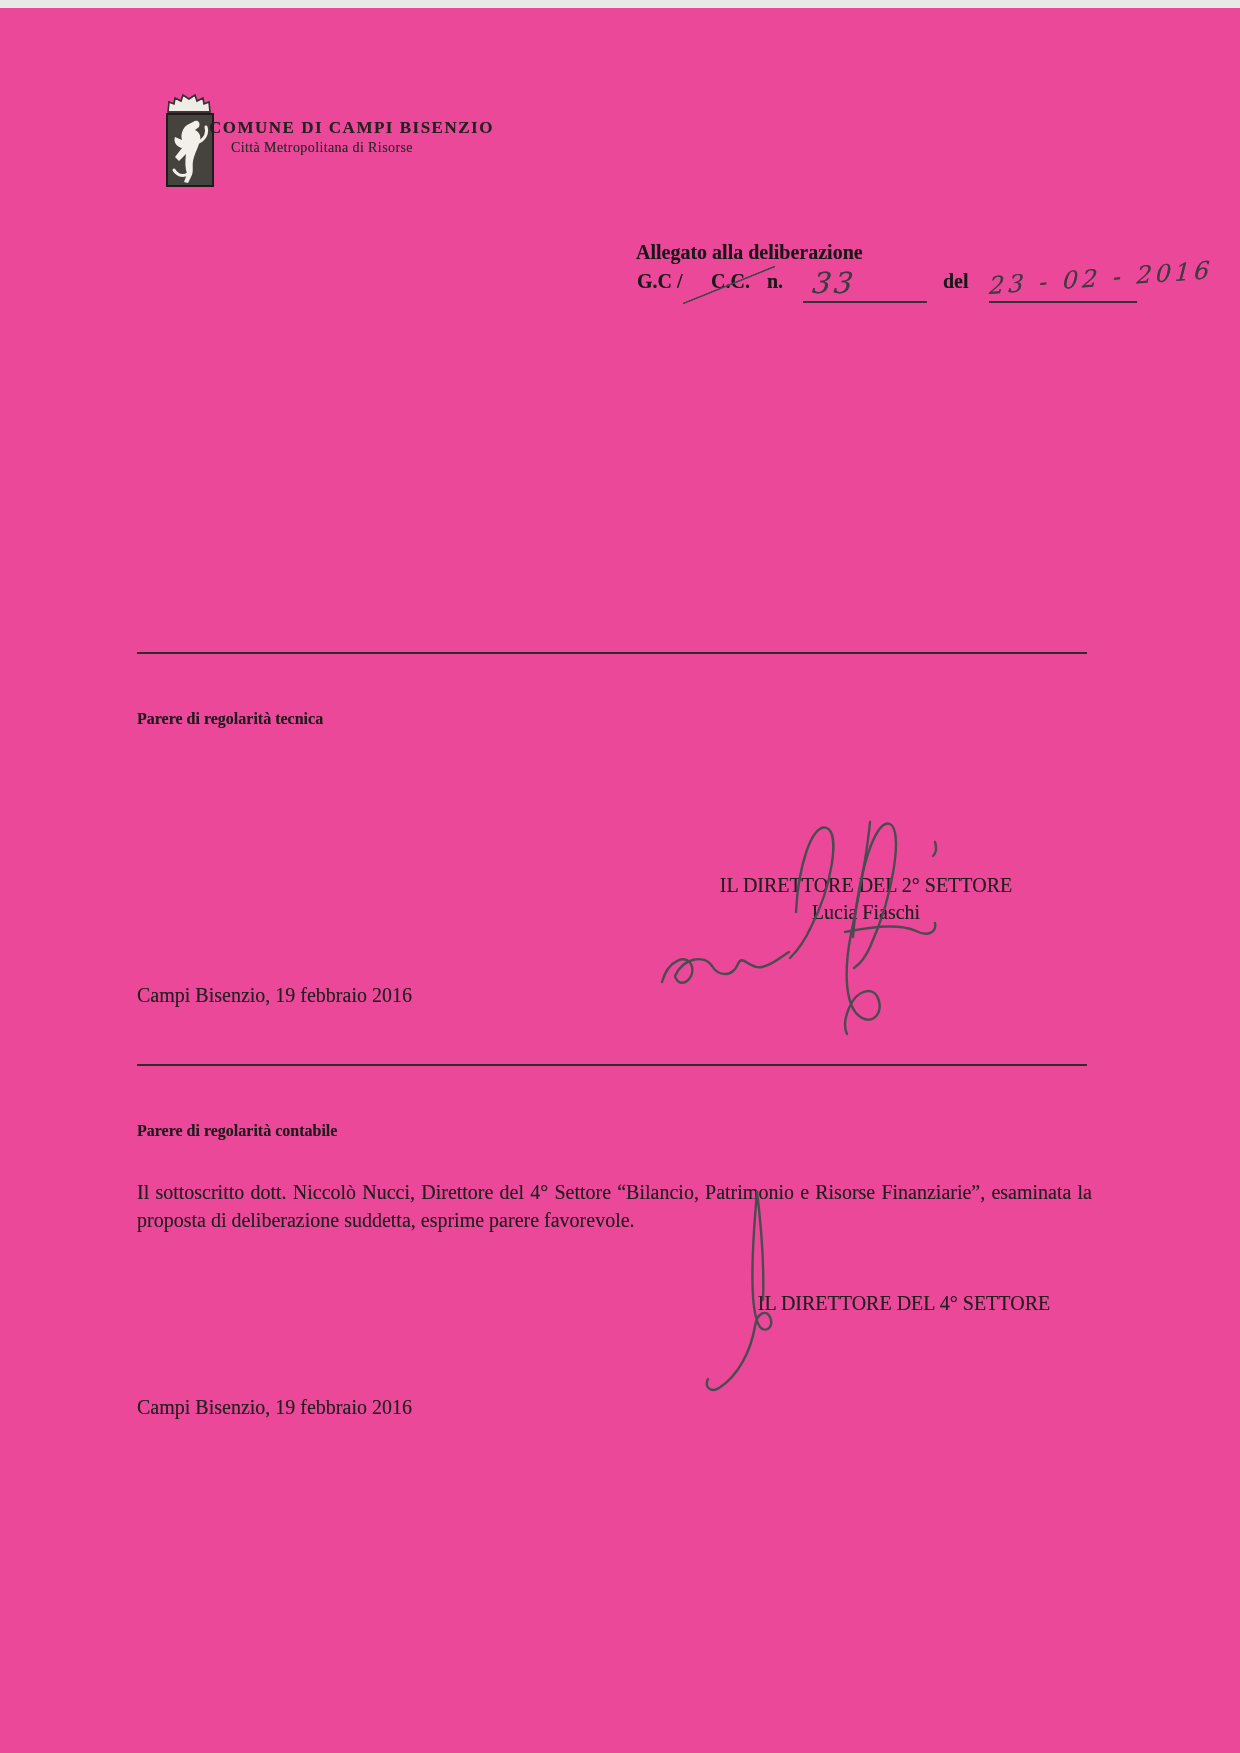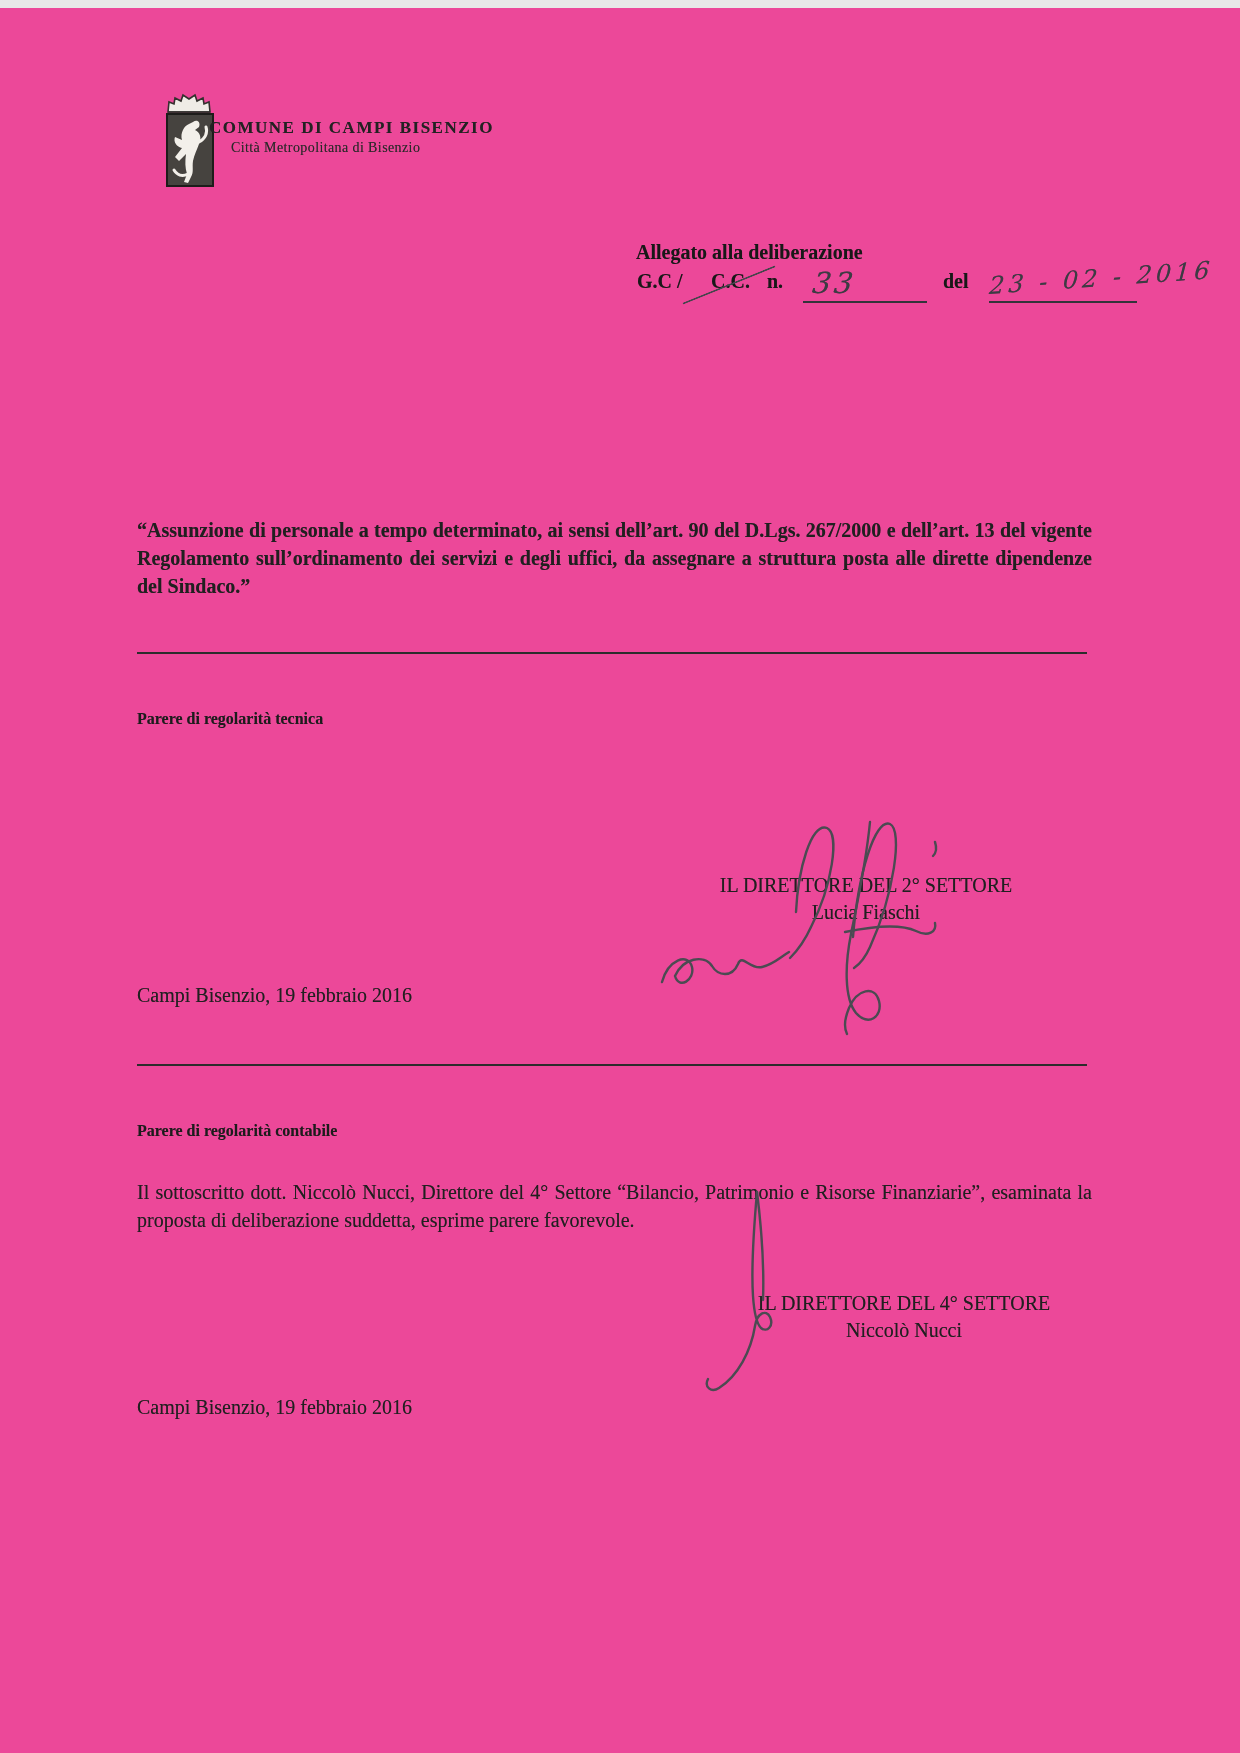--- a/index.html
+++ b/index.html
@@ -47,38 +47,37 @@
       <line x1="8" y1="22" x2="50" y2="22" stroke="#33312e" stroke-width="1.6"></line>
 
       <rect x="7" y="24" width="46" height="72" fill="#46433f" stroke="#1d1c1a" stroke-width="2"></rect>
 
       <path d="M33 32 C37 29 41 32 39 37 L35 40 C40 42 42 48 39 54 C37 60 34 65 33 71 C32 77 34 82 31 87 L28 93 L24 92 L27 84 C25 78 25 71 26 64 L19 71 L15 67 L22 58 C17 57 13 52 15 47 L22 50 C20 43 24 36 29 34 Z" fill="#f3f0ea"></path>
       <path d="M39 52 C45 49 48 43 46 37" fill="none" stroke="#f3f0ea" stroke-width="3" stroke-linecap="round"></path>
       <path d="M28 84 C22 87 17 85 14 80" fill="none" stroke="#f3f0ea" stroke-width="3" stroke-linecap="round"></path>
     </svg>
   </div>
   <div class="abs muni-name" style="left:209px;top:110px;">COMUNE DI CAMPI BISENZIO</div>
-  <div class="abs muni-sub" style="left:231px;top:132px;">Città Metropolitana di Bisenzio</div>
+  <div class="abs muni-sub" style="left:231px;top:132px;">Città Metropolitana di Risorse</div>
 
   <div class="abs att-title" style="left:636px;top:233px;">Allegato alla deliberazione</div>
 
   <div class="abs ref-line" style="left:637px;top:262px;">
     <span class="ref-piece" style="left:0;">G.C /</span>
     <span class="ref-piece" style="left:74px;">C.C.</span>
     <span class="ref-piece" style="left:130px;">n.</span>
     <span class="strike" style="left:42px;top:14px;"></span>
     <span class="uline" style="left:166px;top:31px;width:124px;"></span>
     <span class="ref-piece hand hand33" style="left:176px;top:-4px;">33</span>
     <span class="ref-piece" style="left:306px;">del</span>
     <span class="uline" style="left:352px;top:31px;width:148px;"></span>
     <span class="ref-piece handdate hand" style="left:352px;top:-6px;">23 - 02 - 2016</span>
   </div>
 
 
-  <div class="abs para bold" style="left:137px;top:508px;">“Assunzione di personale a tempo determinato, ai sensi dell’art. 90 del D.Lgs. 267/2000 e dell’art. 13 del vigente Regolamento sull’ordinamento dei servizi e degli uffici, da assegnare a struttura posta alle dirette dipendenze del Sindaco.”</div>
 
   <div class="abs rule" style="left:137px;top:644px;"></div>
 
   <div class="abs section-h" style="left:137px;top:702px;">Parere di regolarità tecnica</div>
 
   <div class="abs sigblock" style="left:690px;top:864px;">
     <div>IL DIRETTORE DEL 2° SETTORE</div>
     <div>Lucia Fiaschi</div>
   </div>
 
@@ -97,21 +96,20 @@
 
   <div class="abs dateline" style="left:137px;top:976px;">Campi Bisenzio, 19 febbraio 2016</div>
 
   <div class="abs rule" style="left:137px;top:1056px;"></div>
 
   <div class="abs section-h" style="left:137px;top:1114px;">Parere di regolarità contabile</div>
   <div class="abs para" style="left:137px;top:1170px;">Il sottoscritto dott. Niccolò Nucci, Direttore del 4° Settore “Bilancio, Patrimonio e Risorse Finanziarie”, esaminata la proposta di deliberazione suddetta, esprime parere favorevole.</div>
 
   <div class="abs sigblock" style="left:728px;top:1282px;">
     <div>IL DIRETTORE DEL 4° SETTORE</div>
-    <div>Niccolò Nucci</div>
   </div>
 
   <div class="abs" style="left:688px;top:1176px;">
     <svg width="220" height="220" viewBox="0 0 220 220">
       <g fill="none" stroke="#4b4b52" stroke-width="2.4" stroke-linecap="round">
         <path d="M69 8 C66 42 63 82 65 112 C66 127 69 140 73 144 C79 149 86 142 82 133 C78 125 69 129 67 142 C63 167 50 192 31 204 C23 209 16 203 20 195"></path>
         <path d="M69 8 C74 48 76 88 75 116"></path>
       </g>
     </svg>
   </div>

